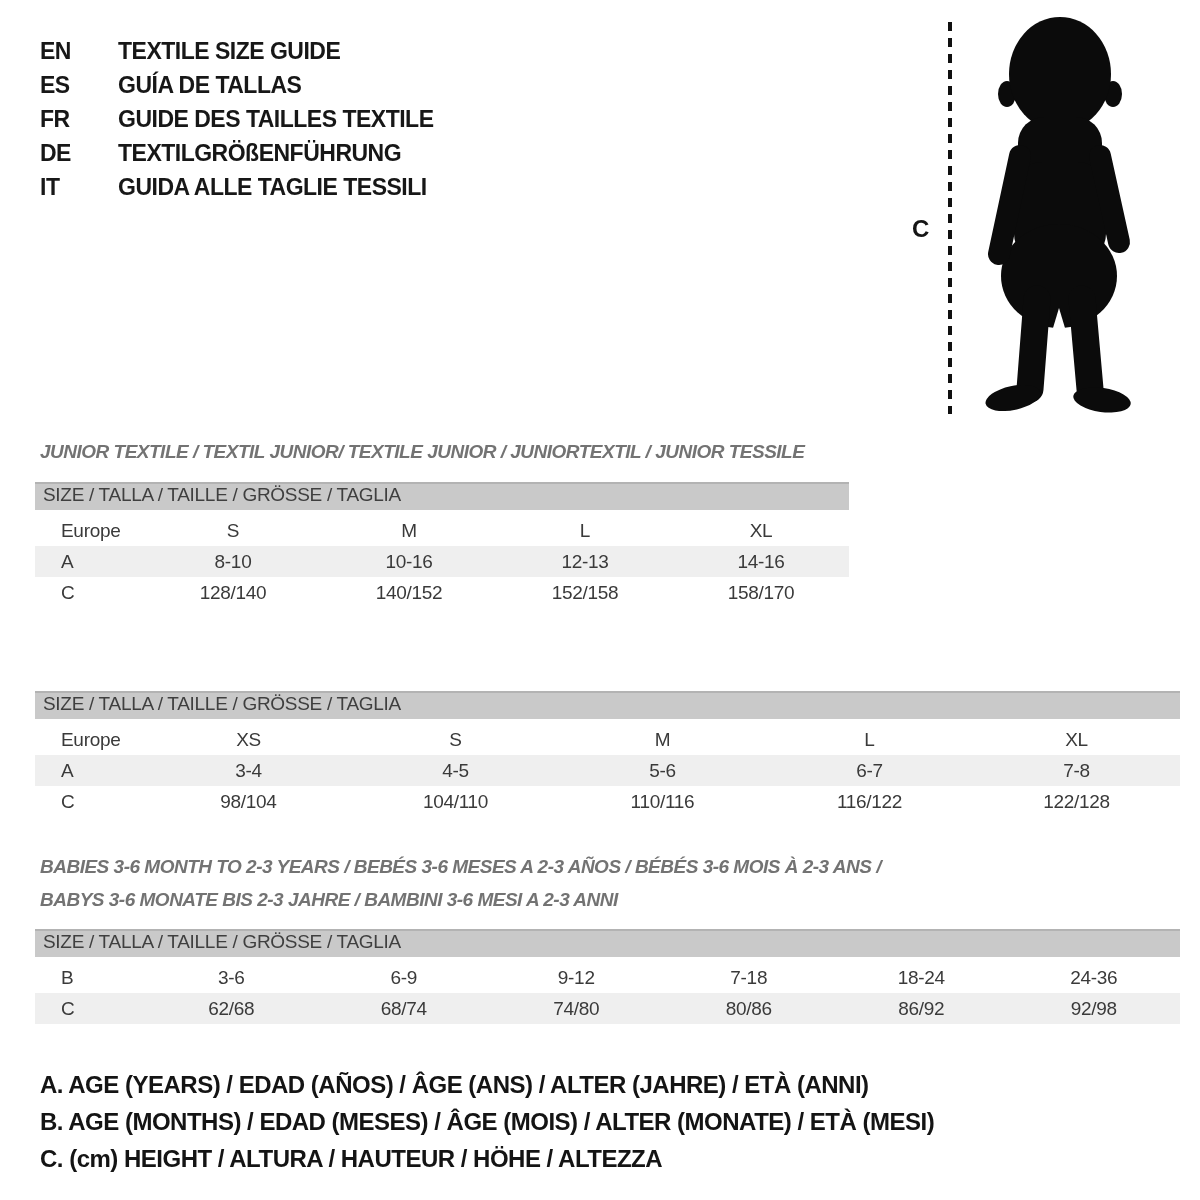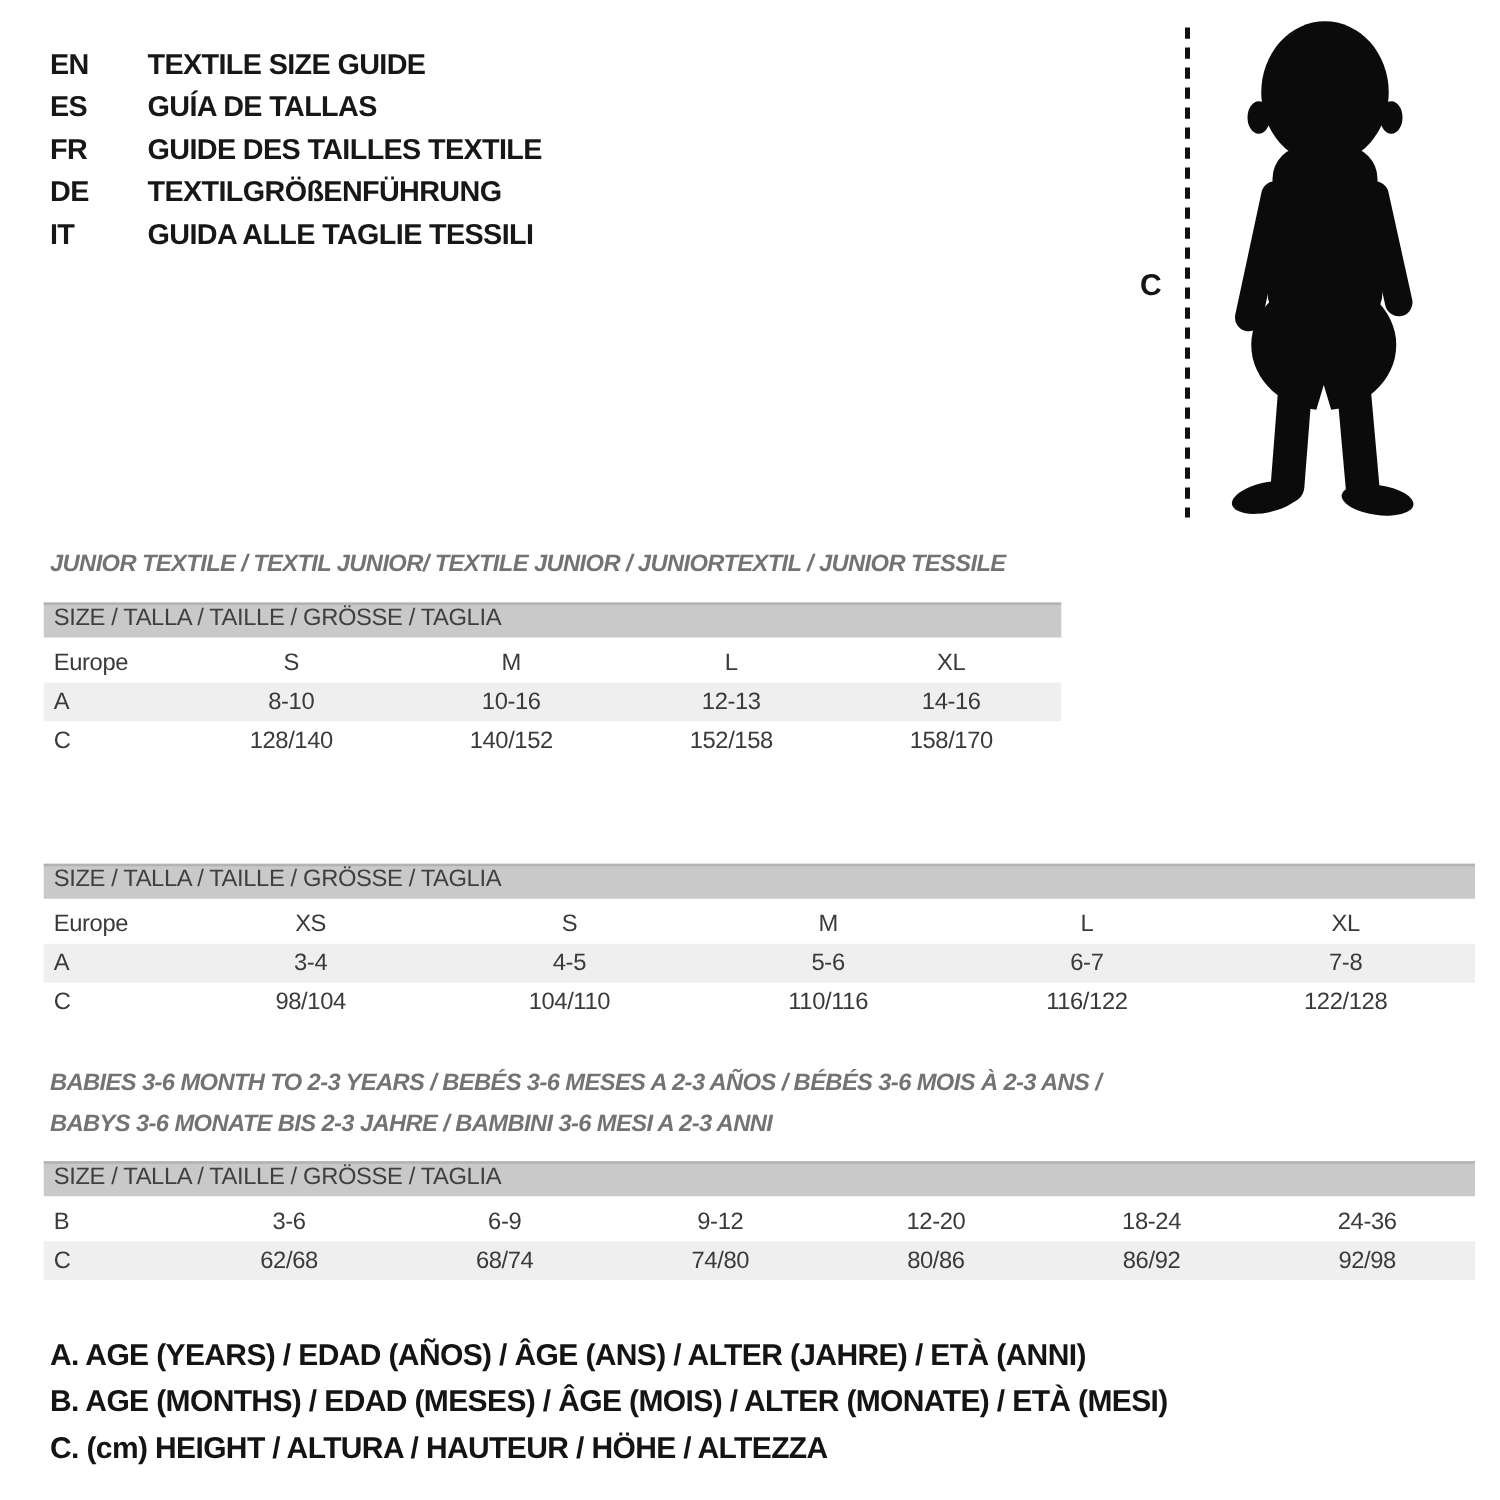--- a/index.html
+++ b/index.html
@@ -40,21 +40,21 @@
   .w-wide   { width:1145px; }
   .size-header {
     height:28px; background:#c9c9c9; border-top:2px solid #b3b3b3;
     box-sizing:border-box; display:flex; 
     padding-left:8px; color:#3f3f3f; margin-bottom:5px; white-space:nowrap;
   }
   .t-row { display:grid; height:31px; align-items:center; }
   .cols-4 { grid-template-columns:110px repeat(4,1fr); }
   .cols-5 { grid-template-columns:110px repeat(5,1fr); }
   .cols-6 { grid-template-columns:110px repeat(6,1fr); }
-  .t-label { padding-left:8px; }
+  .t-label { padding-left:8px;margin-left:18px; }
   .t-cell  { text-align:center; }
   .alt     { background:#efefef; }
 
   
   .legend {
     position:absolute; left:40px; top:1066px;
     font-weight:bold; font-size:24px; letter-spacing:-0.5px;
     line-height:37px; color:#141414; white-space:nowrap;
   }
 </style>
@@ -160,21 +160,21 @@
   </div>
   <div class="size-table w-wide" style="top:929px">
     <div class="size-header">
       <span>SIZE / TALLA / TAILLE / GRÖSSE / TAGLIA</span>
     </div>
     <div class="t-row cols-6">
       <span class="t-label">B</span>
       <span class="t-cell">3-6</span>
       <span class="t-cell">6-9</span>
       <span class="t-cell">9-12</span>
-      <span class="t-cell">12-20</span>
+      <span class="t-cell">7-18</span>
       <span class="t-cell">18-24</span>
       <span class="t-cell">24-36</span>
     </div>
     <div class="t-row cols-6 alt">
       <span class="t-label">C</span>
       <span class="t-cell">62/68</span>
       <span class="t-cell">68/74</span>
       <span class="t-cell">74/80</span>
       <span class="t-cell">80/86</span>
       <span class="t-cell">86/92</span>

